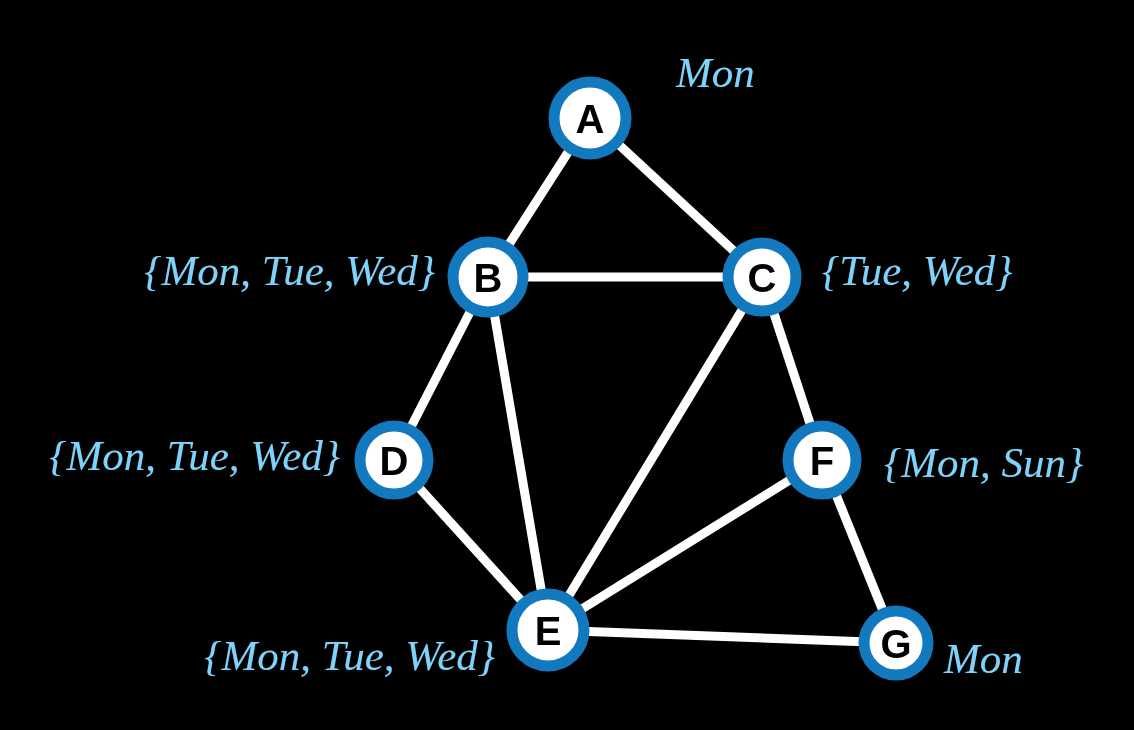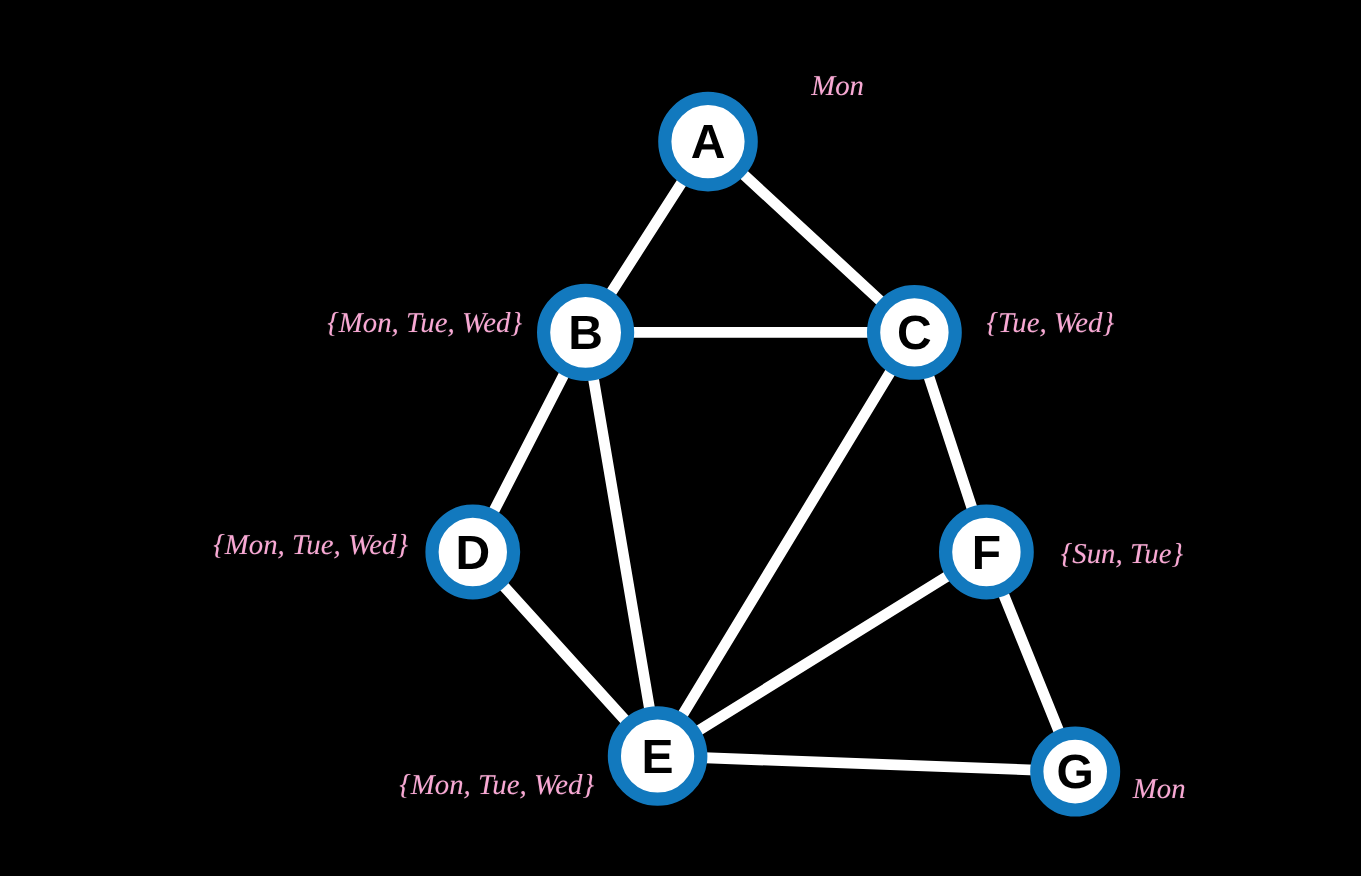--- a/index.html
+++ b/index.html
@@ -42,24 +42,24 @@
     fill: #000000;
     font-family: "Liberation Sans", sans-serif;
     font-weight: bold;
     font-size: 40px;
     text-anchor: middle;
     dominant-baseline: central;
     letter-spacing: 0px;
   }
   .domain-label {
     position: absolute;
-    color: #f9a8d4;
+    color: #7dd3fc;
     font-family: "Liberation Serif", serif;
     font-style: italic;
-    font-size: 24px;
+    font-size: 43px;
     white-space: nowrap;
     line-height: 1;
     text-shadow: 0 0 1px rgba(255,255,255,0.25);
   }
   .lbl-right { transform: translate(0, -50%); }
   .lbl-left  { transform: translate(-100%, -50%); }
 </style>
 </head>
 <body>
 
@@ -110,17 +110,17 @@
         </g>
       </g>
   </svg>
 
   <div id="labels-layer">
       <div class="domain-label lbl-right" style="left: 676px; top: 72px;">Mon</div>
       <div class="domain-label lbl-left" style="left: 435px; top: 270px;">{Mon, Tue, Wed}</div>
       <div class="domain-label lbl-right" style="left: 822px; top: 270px;">{Tue, Wed}</div>
       <div class="domain-label lbl-left" style="left: 340px; top: 455px;">{Mon, Tue, Wed}</div>
       <div class="domain-label lbl-left" style="left: 495px; top: 655px;">{Mon, Tue, Wed}</div>
-      <div class="domain-label lbl-right" style="left: 884px; top: 462px;">{Sun, Tue}</div>
+      <div class="domain-label lbl-right" style="left: 884px; top: 462px;">{Mon, Sun}</div>
       <div class="domain-label lbl-right" style="left: 944px; top: 658px;">Mon</div>
     </div>
 
 </div>
 
 </body></html>

